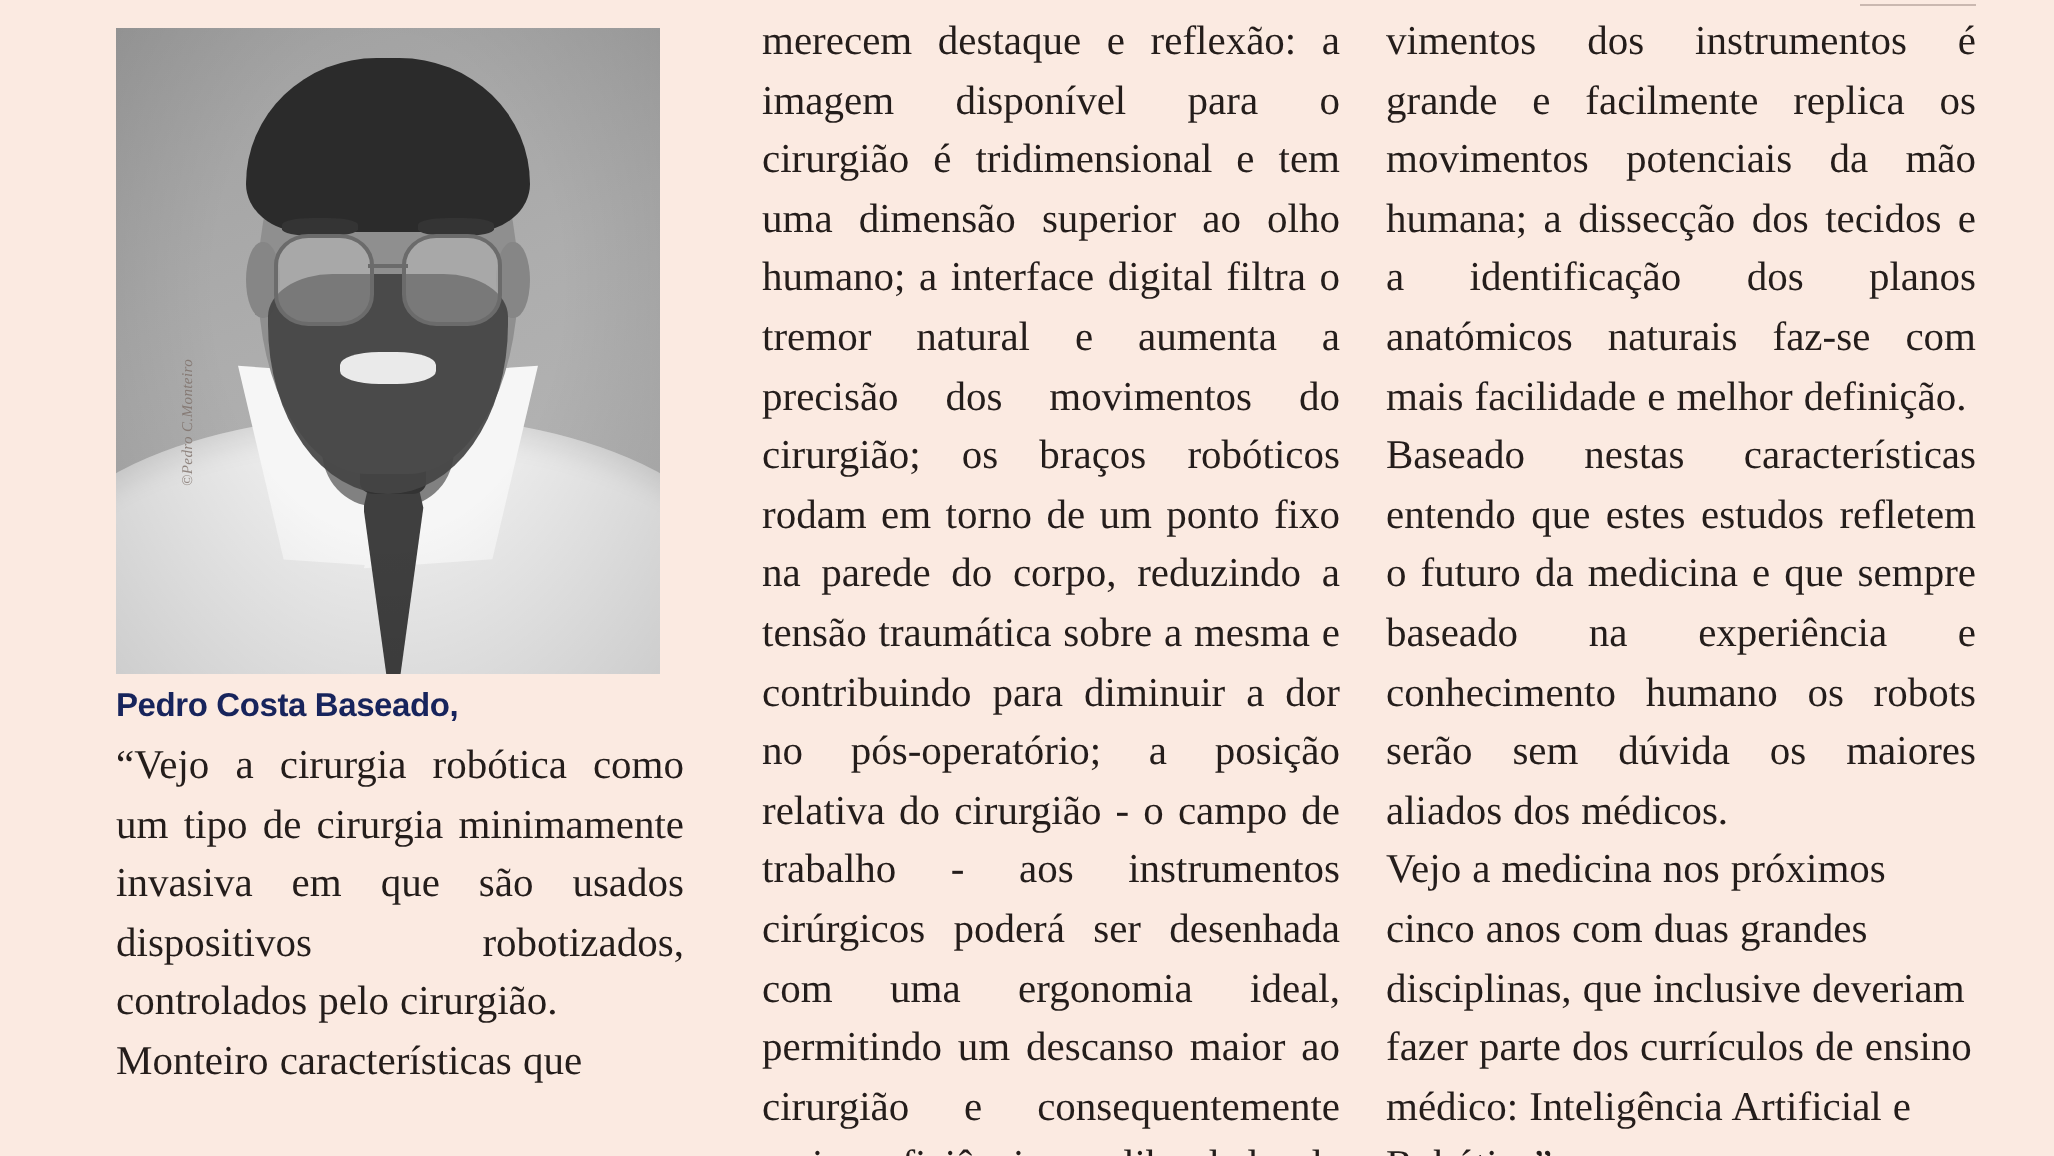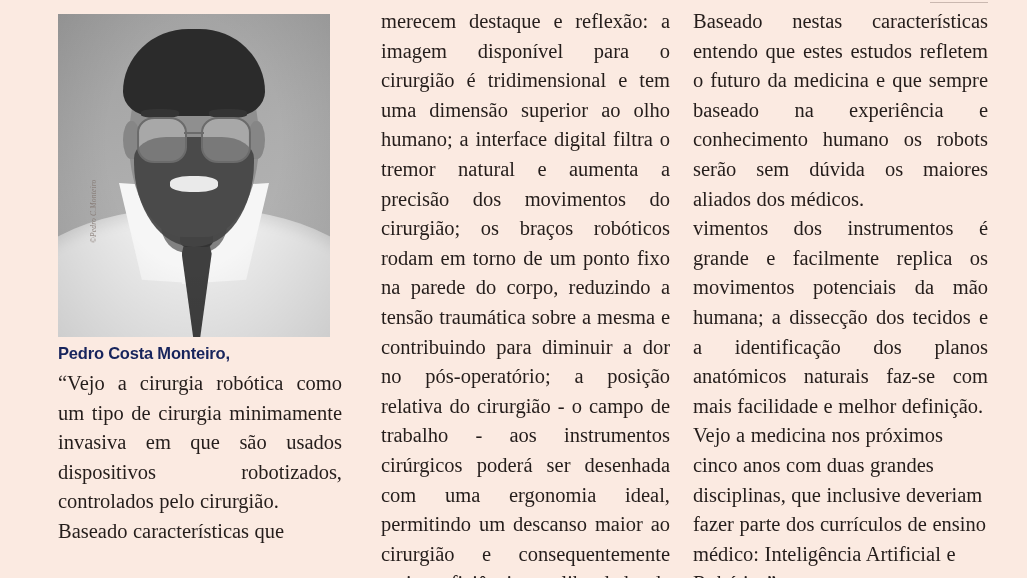--- a/index.html
+++ b/index.html
@@ -259,32 +259,32 @@
         <div class="ph-glassR"></div>
         <div class="ph-bridge"></div>
         <div class="ph-vignette"></div>
         <div class="ph-gray"></div>
       </div>
     </div>
 
     <div class="photo-credit">©Pedro C.Monteiro</div>
 
     <div class="byline">
-      <div>Pedro Costa Monteiro,</div>
+      <div>Pedro Costa Baseado,</div>
     </div>
 
     <div class="body">
       <p>“Vejo a cirurgia robótica como um tipo de cirurgia minimamente invasiva em que são usados dispositivos robotizados, controlados pelo cirurgião.</p>
-      <p class="last">Baseado características que</p>
+      <p class="last">Monteiro características que</p>
     </div>
   </div>
 
   <div class="col2 body">
     <p>merecem destaque e reflexão: a imagem disponível para o cirurgião é tridimensional e tem uma dimensão superior ao olho humano; a interface digital filtra o tremor natural e aumenta a precisão dos movimentos do cirurgião; os braços robóticos rodam em torno de um ponto fixo na parede do corpo, reduzindo a tensão traumática sobre a mesma e contribuindo para diminuir a dor no pós-operatório; a posição relativa do cirurgião - o campo de trabalho - aos instrumentos cirúrgicos poderá ser desenhada com uma ergonomia ideal, permitindo um descanso maior ao cirurgião e consequentemente maior eficiência; a liberdade de mo-</p>
   </div>
 
   <div class="col3 body">
+    <p>vimentos dos instrumentos é grande e facilmente replica os movimentos potenciais da mão humana; a dissecção dos tecidos e a identificação dos planos anatómicos naturais faz-se com mais facilidade e melhor definição.</p>
     <p>Baseado nestas características entendo que estes estudos refletem o futuro da medicina e que sempre baseado na experiência e conhecimento humano os robots serão sem dúvida os maiores aliados dos médicos.</p>
-    <p>vimentos dos instrumentos é grande e facilmente replica os movimentos potenciais da mão humana; a dissecção dos tecidos e a identificação dos planos anatómicos naturais faz-se com mais facilidade e melhor definição.</p>
     <p class="last">Vejo a medicina nos próximos cinco anos com duas grandes disciplinas, que inclusive deveriam fazer parte dos currículos de ensino médico: Inteligência Artificial e Robótica”.</p>
   </div>
 
 </div>
 
 </body></html>

